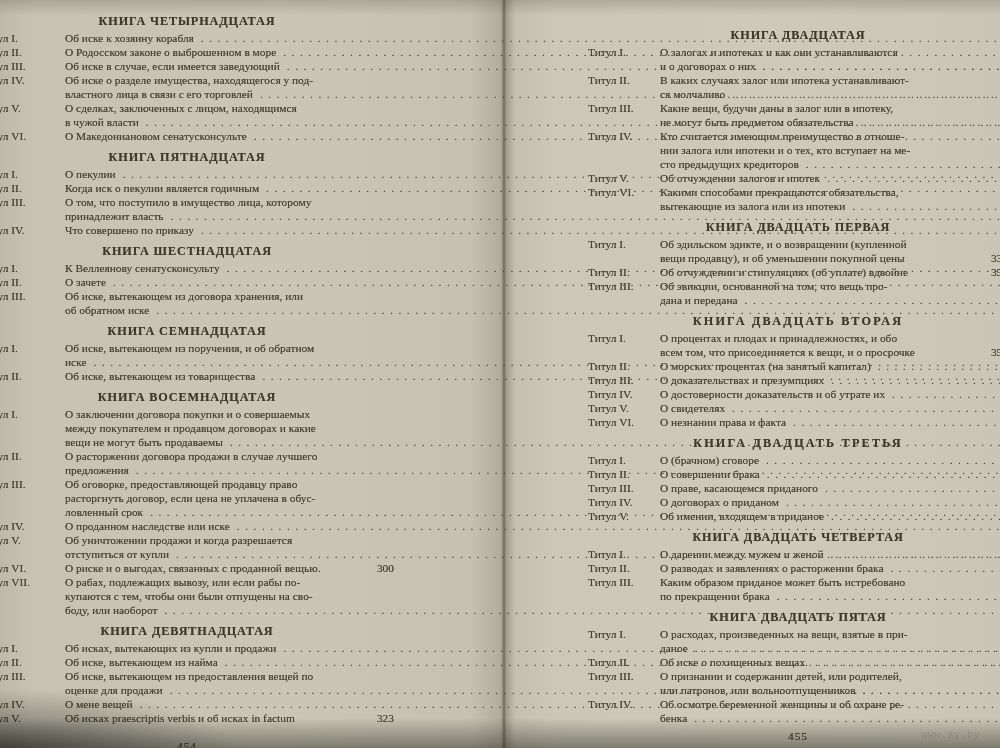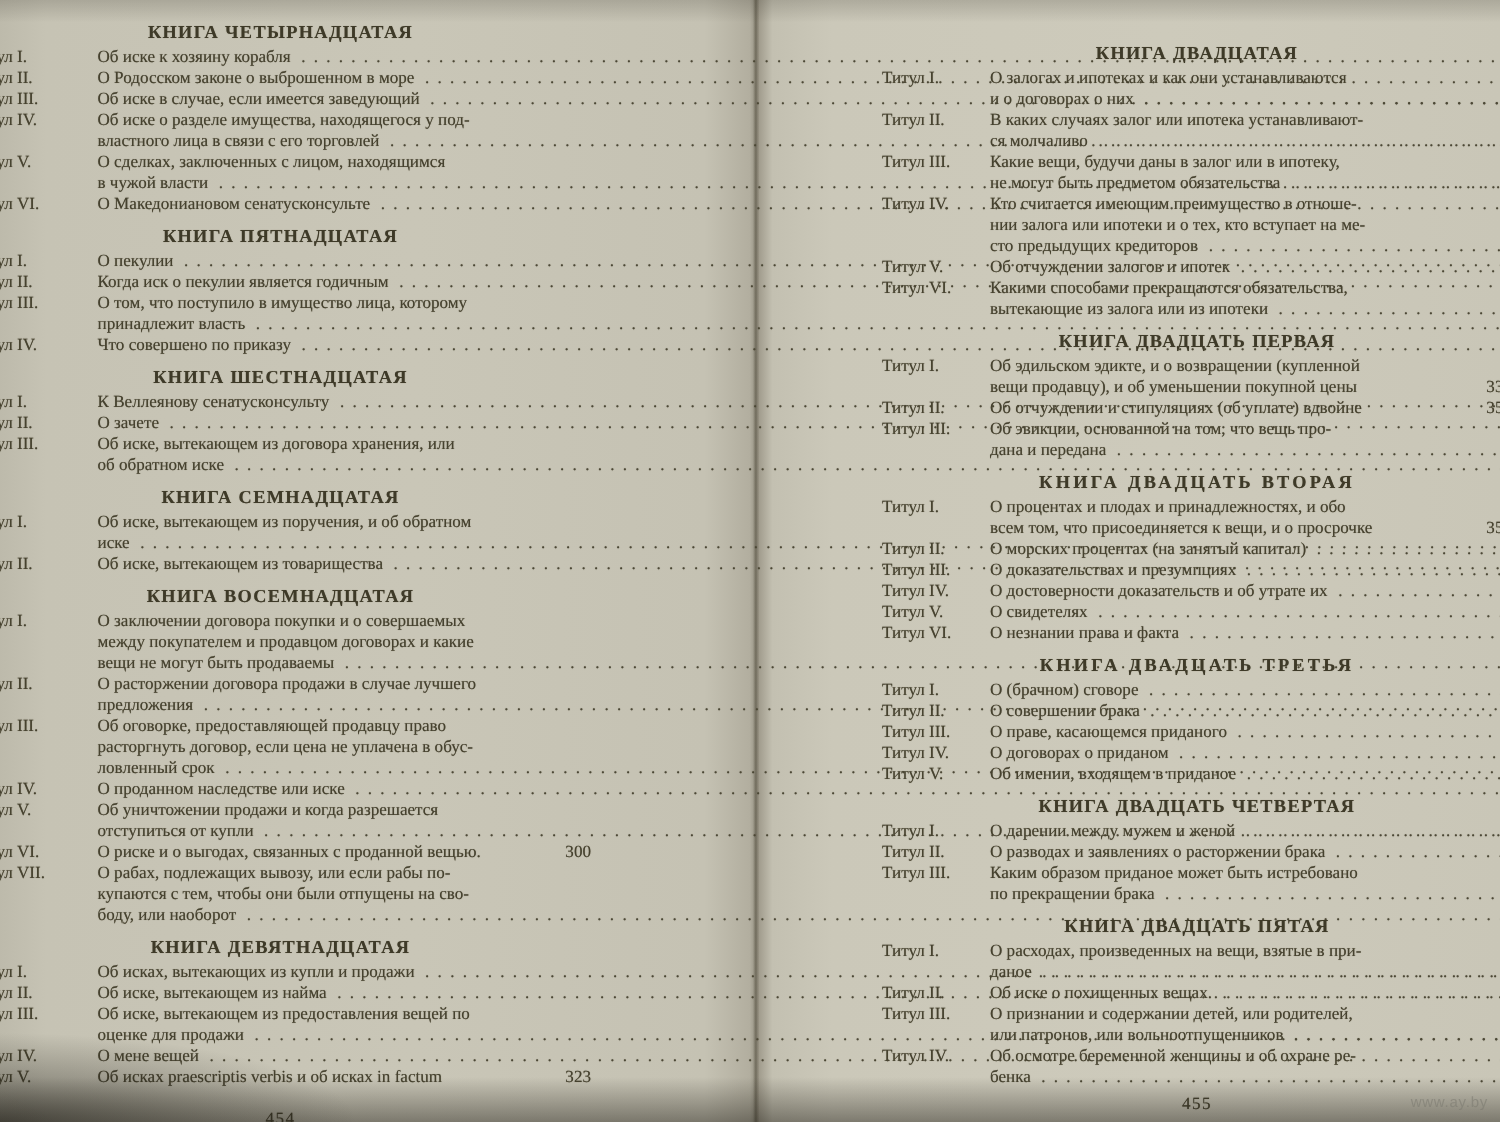--- a/index.html
+++ b/index.html
@@ -58,22 +58,22 @@
   .dots {
     flex:1; overflow:hidden; white-space:nowrap;
     letter-spacing:5.5px; padding:0 3px 0 7px; color:#4c4836;
   }
   .pg { min-width:24px; text-align:right; white-space:nowrap; }
 
   .page-num { text-align:center; margin-top:4px; letter-spacing:1px; }
   .page.left .page-num { margin-top:14px; }
 
   .watermark {
-    position:absolute; right:8px; bottom:7px;
-    font-family:Liberation Sans, sans-serif;
+    position:absolute; right:20px; bottom:7px;
+    font-family:Liberation Mono, monospace;
     font-size:10px; color:rgba(125,123,114,0.6); letter-spacing:0.5px;
   }
 </style>
 </head>
 <body>
 
 <div class="paper-left"></div>
 <div class="paper-right"></div>
 <div class="crease"></div>
 

